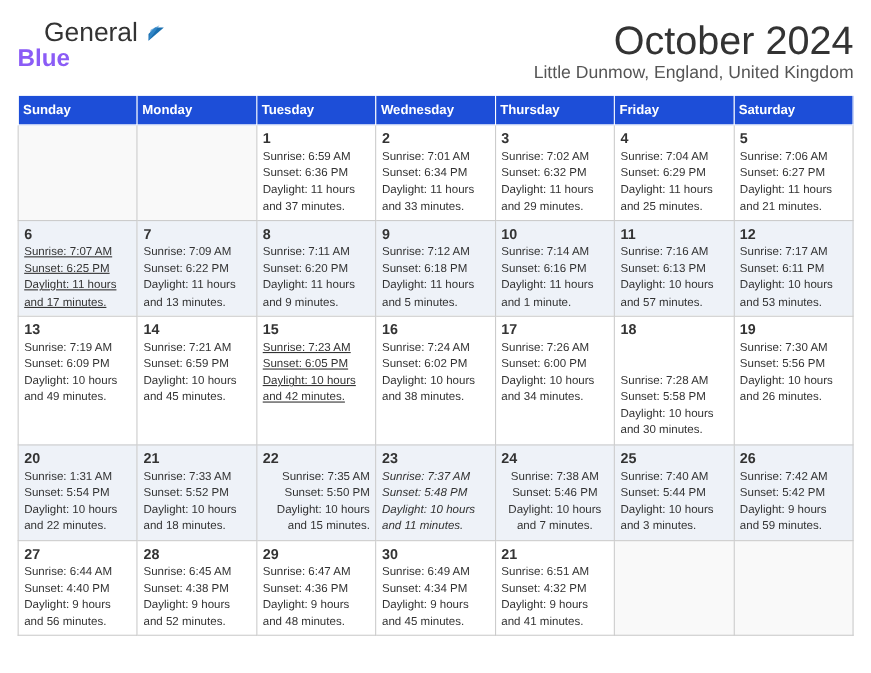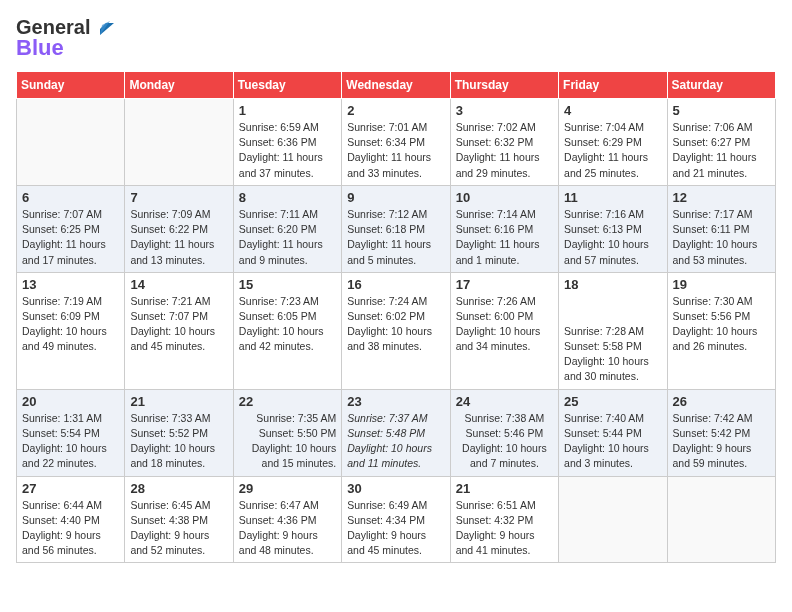--- a/index.html
+++ b/index.html
@@ -36,21 +36,21 @@
     .location {
       font-size: 16px;
       color: #555;
     }
     .calendar {
       width: 100%;
       border-collapse: collapse;
       font-size: 11px;
     }
     .calendar th {
-      background-color: #ef4444;
+      background-color: #1d4ed8;
       color: #fff;
       padding: 6px 4px;
       text-align: left;
       font-size: 12px;
       font-weight: bold;
       border: 1px solid #fff;
     }
     .calendar td {
       vertical-align: top;
       border: 1px solid #ccc;
@@ -77,27 +77,31 @@
     .row-alt td {
       background: #eef2f8;
     }
   </style>
 </head>
 <body>
 
 <div class="header">
   <div class="logo">
     <div class="logo-line">
-      <span style="font-size:20px;font-weight:bold;color:#333;">General</span>
+      <span style="font-size:24px;font-weight:normal;color:#333;margin-left:24px;">General</span>
       <svg width="22" height="22" viewBox="0 0 22 22" style="margin-left:2px;">
         <polygon points="8,18 22,6 14,6 8,12" fill="#1a6faf"></polygon>
         <polygon points="8,18 18,4 10,8" fill="#3a8fd0" opacity="0.7"></polygon>
       </svg>
     </div>
     <span style="font-size:22px;font-weight:bold;color:#8b5cf6;margin-top:-4px;">Blue</span>
+  </div>
+  <div class="title-area">
+    <div class="month-title">October 2024</div>
+    <div class="location">Little Dunmow, England, United Kingdom</div>
   </div>
 </div>
 
 <table class="calendar">
   <thead>
     <tr>
     <th>Sunday</th>
         <th>Monday</th>
         <th>Tuesday</th>
         <th>Wednesday</th>
@@ -137,21 +141,21 @@
         <td>
           <span class="day-num">5</span>
           <div class="day-info" style="white-space: pre-line;">Sunrise: 7:06 AM
 Sunset: 6:27 PM
 Daylight: 11 hours and 21 minutes.</div>
         </td>
       </tr>
       <tr class="row-alt">
         <td>
           <span class="day-num">6</span>
-          <div class="day-info" style="white-space: pre-line;">Sunrise: 7:07 AM
+          <div class="day-info" style="white-space: pre-line; text-decoration: underline;">Sunrise: 7:07 AM
 Sunset: 6:25 PM
 Daylight: 11 hours and 17 minutes.</div>
         </td>
         <td>
           <span class="day-num">7</span>
           <div class="day-info" style="white-space: pre-line;">Sunrise: 7:09 AM
 Sunset: 6:22 PM
 Daylight: 11 hours and 13 minutes.</div>
         </td>
         <td>
@@ -188,26 +192,26 @@
       <tr>
         <td>
           <span class="day-num">13</span>
           <div class="day-info" style="white-space: pre-line;">Sunrise: 7:19 AM
 Sunset: 6:09 PM
 Daylight: 10 hours and 49 minutes.</div>
         </td>
         <td>
           <span class="day-num">14</span>
           <div class="day-info" style="white-space: pre-line;">Sunrise: 7:21 AM
-Sunset: 7:07 PM
+Sunset: 6:59 PM
 Daylight: 10 hours and 45 minutes.</div>
         </td>
         <td>
           <span class="day-num">15</span>
-          <div class="day-info" style="white-space: pre-line;">Sunrise: 7:23 AM
+          <div class="day-info" style="white-space: pre-line; text-decoration: underline;">Sunrise: 7:23 AM
 Sunset: 6:05 PM
 Daylight: 10 hours and 42 minutes.</div>
         </td>
         <td>
           <span class="day-num">16</span>
           <div class="day-info" style="white-space: pre-line;">Sunrise: 7:24 AM
 Sunset: 6:02 PM
 Daylight: 10 hours and 38 minutes.</div>
         </td>
         <td>

